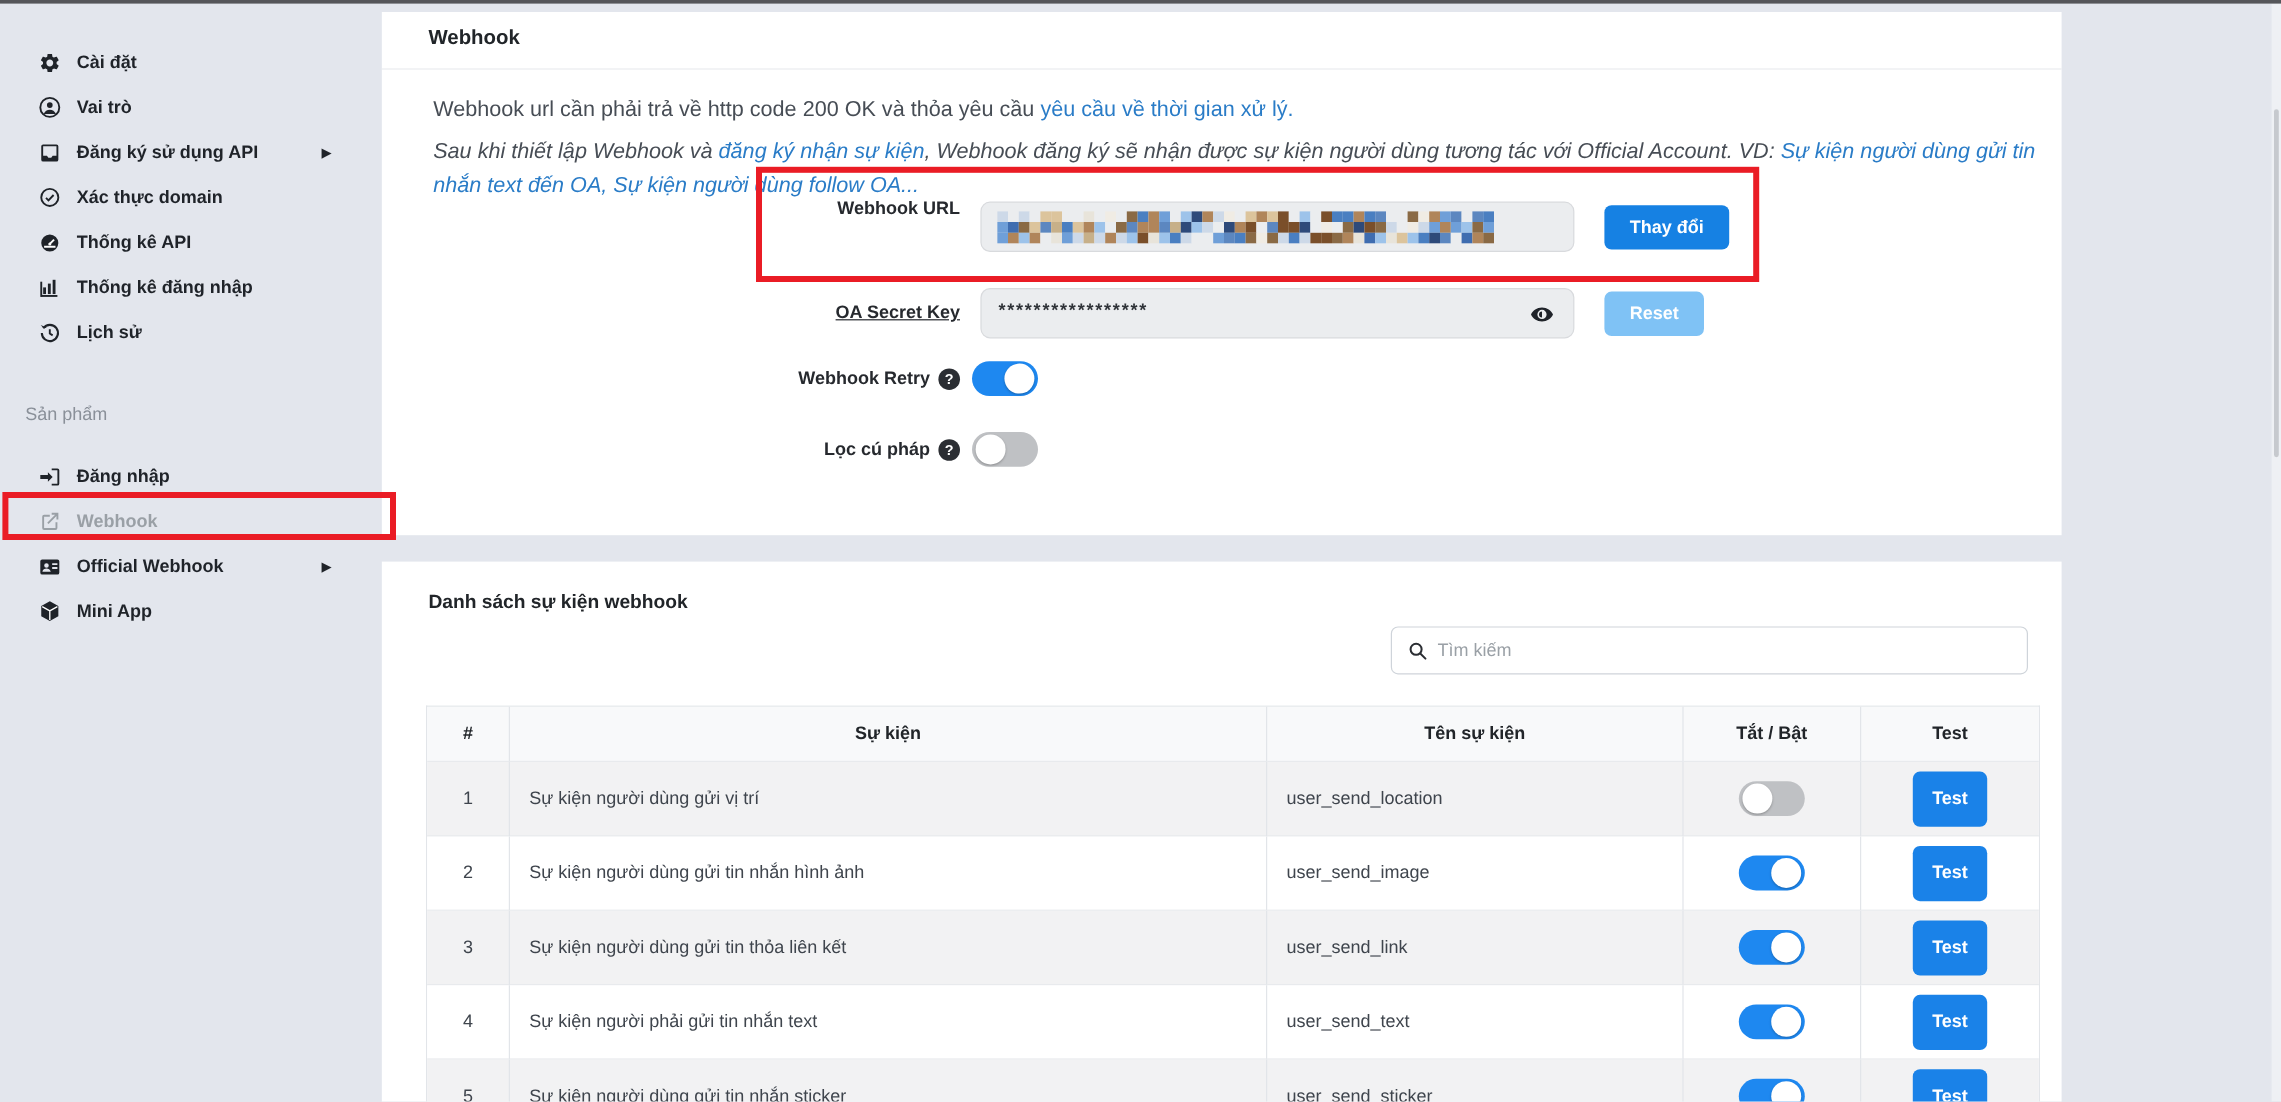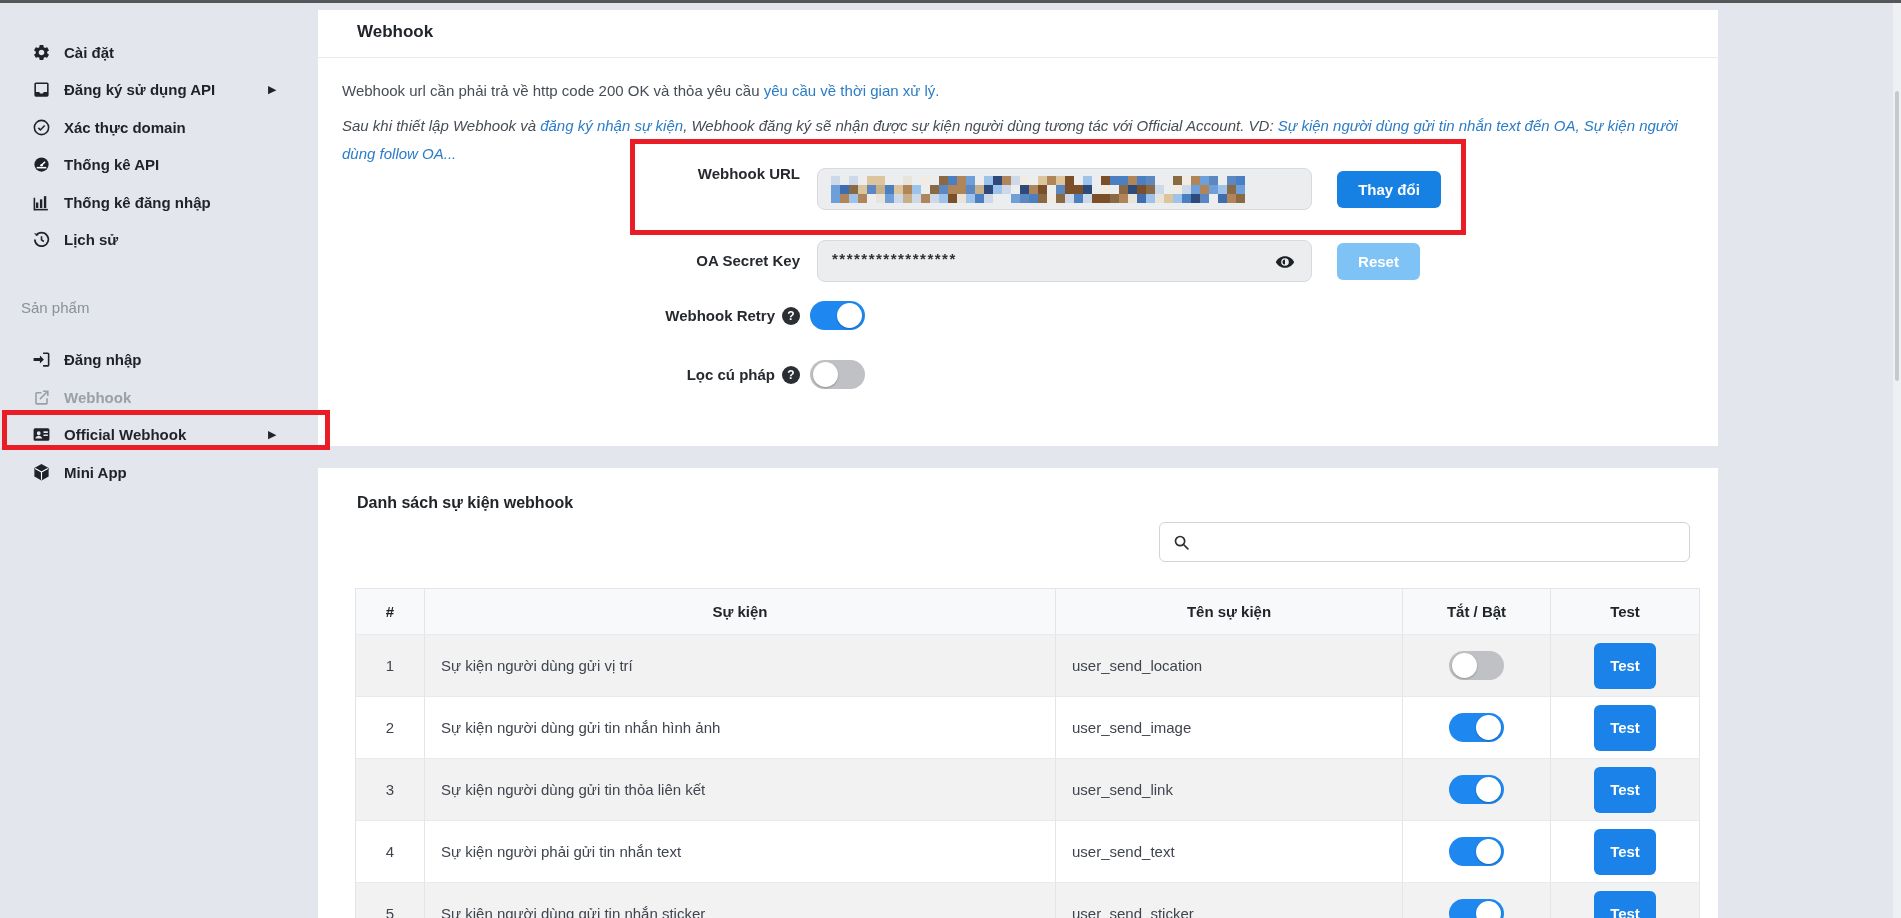--- a/index.html
+++ b/index.html
@@ -32,21 +32,21 @@
   }
 
   
   .card { position:absolute; background:#ffffff; }
   .card1 { left:318px; top:10px; width:1400px; height:436px; }
   .card2 { left:318px; top:468px; width:1400px; height:500px; }
 
   .panel-title { position:absolute; left:39px; top:12px; font-size:17px; font-weight:700; color:#212529; }
   .title-divider { position:absolute; left:0; top:47px; width:1400px; height:1px; background:#e9ecef; }
 
-  .desc { position:absolute; left:24px; width:1340px; font-size:15px; color:#474d55; }
+  .desc { position:absolute; left:43px; width:1340px; font-size:18px; color:#474d55; }
   .desc1 { top:70px; line-height:22px; }
   .desc2 { top:102px; line-height:28px;font-style:italic; }
   .lnk { color:#2a7cc7; cursor:pointer; text-decoration:none; }
 
   .form-label {
     position:absolute; left:182px; width:300px; text-align:right;
     font-size:15px; font-weight:700; color:#26292e;
     display:flex; justify-content:flex-end; align-items:center; gap:7px;
   }
   .qmark {
@@ -74,21 +74,21 @@
   .toggle { width:55px; height:29px; border-radius:15px; position:relative; cursor:pointer; background:#bfc1c4; }
   .toggle .knob {
     position:absolute; top:2px; width:25px; height:25px; border-radius:50%;
     background:#ffffff; box-shadow:0 1px 2px rgba(0,0,0,.25); left:3px;
   }
   .toggle.on { background:#1e88f0; }
   .toggle.on .knob { left:auto; right:3px; }
   .tg-retry  { position:absolute; left:492px; top:291px; }
   .tg-filter { position:absolute; left:492px; top:350px; }
   .lab-url    { top:143px; height:42px; line-height:42px; display:block; }
-  .lab-secret { top:230px; height:42px; line-height:42px; display:block; }
+  .lab-secret { top:230px; height:42px; line-height:42px; display:block;text-decoration:underline; }
   .lab-retry  { top:291px; height:29px; }
   .lab-filter { top:350px; height:29px; }
 
   
   .events-title { position:absolute; left:39px; top:26px; font-size:16px; font-weight:700; color:#212529; }
   .search-box {
     position:absolute; left:841px; top:54px; width:531px; height:40px;
     background:#ffffff; border:1px solid #cfd4da; border-radius:6px;
   }
   .search-box svg { position:absolute; left:13px; top:11px; width:17px; height:17px; }
@@ -133,20 +133,30 @@
 
   <div class="side-item">
     <span class="ic">
       <svg viewBox="0 0 24 24" fill="#1f2329">
           <path d="M19.14 12.94c.04-.3.06-.61.06-.94 0-.32-.02-.64-.07-.94l2.03-1.58c.18-.14.23-.41.12-.61l-1.92-3.32c-.12-.22-.37-.29-.59-.22l-2.39.96c-.5-.38-1.03-.7-1.62-.94l-.36-2.54c-.04-.24-.24-.41-.48-.41h-3.84c-.24 0-.43.17-.47.41l-.36 2.54c-.59.24-1.13.57-1.62.94l-2.39-.96c-.22-.08-.47 0-.59.22L2.74 8.87c-.12.21-.08.47.12.61l2.03 1.58c-.05.3-.09.63-.09.94s.02.64.07.94l-2.03 1.58c-.18.14-.23.41-.12.61l1.92 3.32c.12.22.37.29.59.22l2.39-.96c.5.38 1.03.7 1.62.94l.36 2.54c.05.24.24.41.48.41h3.84c.24 0 .44-.17.47-.41l.36-2.54c.59-.24 1.13-.56 1.62-.94l2.39.96c.22.08.47 0 .59-.22l1.92-3.32c.12-.22.07-.47-.12-.61l-2.01-1.58zM12 15.6c-1.98 0-3.6-1.62-3.6-3.6s1.62-3.6 3.6-3.6 3.6 1.62 3.6 3.6-1.62 3.6-3.6 3.6z"></path>
         </svg>
     </span>
     <span class="lbl">Cài đặt</span>
   </div>
 
+  <div class="side-item">
+    <span class="ic">
+      <svg viewBox="0 0 24 24" fill="none" stroke="#1f2329" stroke-width="2">
+          <circle cx="12" cy="12" r="10"></circle>
+          <circle cx="12" cy="9.5" r="3" fill="#1f2329" stroke="none"></circle>
+          <path d="M5.5 19c1.2-3 3.7-4.5 6.5-4.5s5.3 1.5 6.5 4.5" fill="#1f2329" stroke="none"></path>
+        </svg>
+    </span>
+    <span class="lbl">Vai trò</span>
+  </div>
 
   <div class="side-item">
     <span class="ic">
       <svg viewBox="0 0 24 24" fill="#1f2329">
           <path d="M19 3H5a2 2 0 0 0-2 2v14a2 2 0 0 0 2 2h14a2 2 0 0 0 2-2V5a2 2 0 0 0-2-2zm0 12h-4l-1.5 2h-3L9 15H5V5h14v10z"></path>
         </svg>
     </span>
     <span class="lbl">Đăng ký sử dụng API</span>
     <span class="arrow">▶</span>
   </div>
@@ -424,20 +434,21 @@
 </section>
 
 <section class="card card2">
   <h2 class="events-title">Danh sách sự kiện webhook</h2>
 
   <div class="search-box">
     <svg viewBox="0 0 24 24" fill="none" stroke="#2b2e33" stroke-width="2.4" stroke-linecap="round">
         <circle cx="10" cy="10" r="6.5"></circle>
         <path d="M15.2 15.2L21 21"></path>
       </svg>
+    <input type="text" placeholder="Tìm kiếm" style="">
   </div>
 
   <div class="evt-table">
     <div class="t-row t-head">
       <div class="cell">#</div>
       <div class="cell">Sự kiện</div>
       <div class="cell">Tên sự kiện</div>
       <div class="cell">Tắt / Bật</div>
       <div class="cell">Test</div>
     </div>

